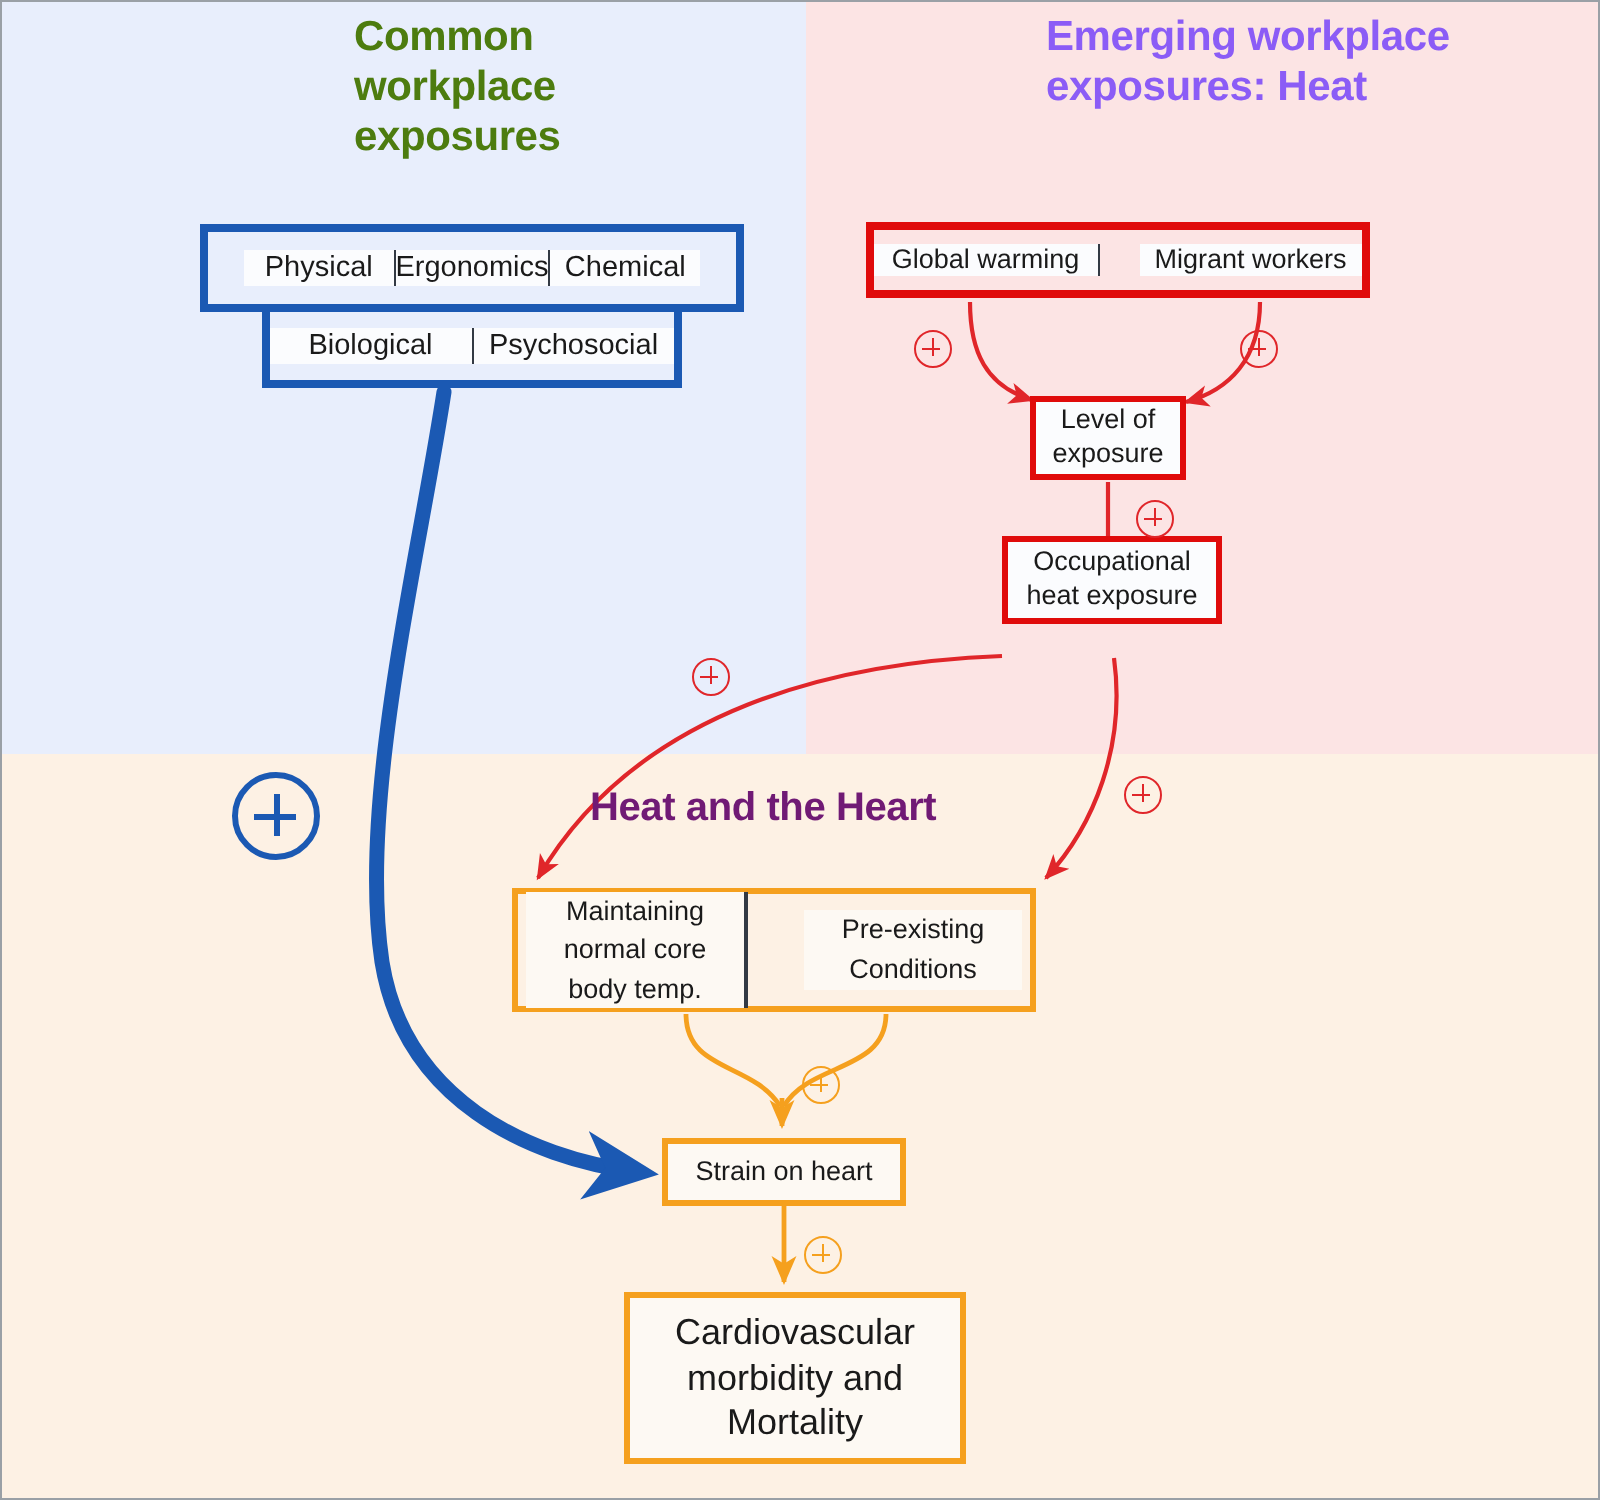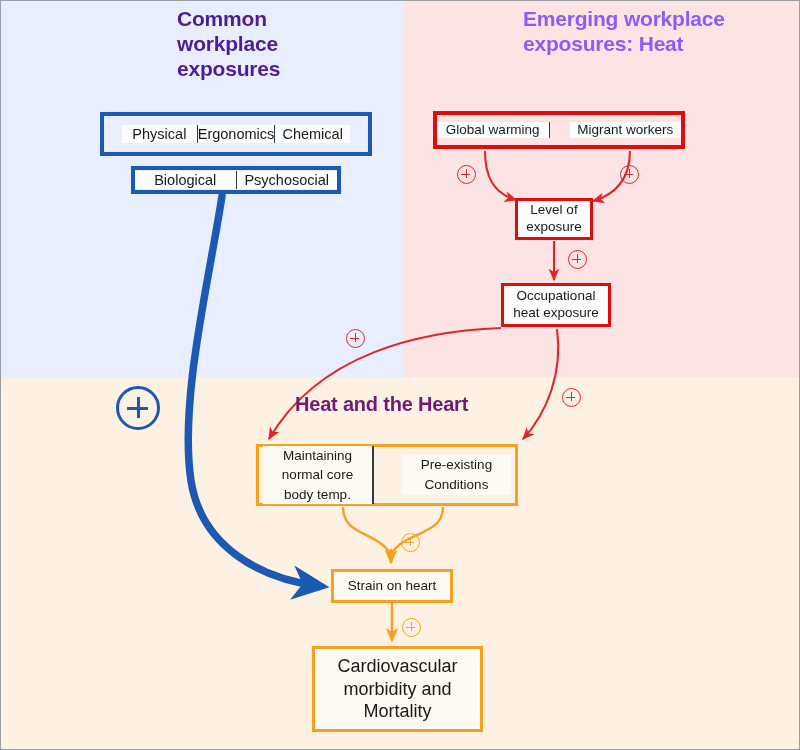--- a/index.html
+++ b/index.html
@@ -48,21 +48,21 @@
   .section-title {
     position: absolute;
     font-weight: bold;
     line-height: 1.18;
     letter-spacing: -0.2px;
   }
   #title-common {
     left: 176px; top: 6px;
     width: 190px;
     font-size: 21px;
-    color: #4c1d95;
+    color: #4d7c0f;
   }
   #title-emerging {
     left: 522px; top: 6px;
     width: 210px;
     font-size: 21px;
     color: #8b5cf6;
   }
   #title-heat-heart {
     left: 294px; top: 392px;
     width: 260px;
@@ -98,22 +98,22 @@
     align-items: center;
     justify-content: center;
     font-size: 14.5px;
     background: #fbfcfe;
     border-right: 1.5px solid #333a44;
     box-sizing: border-box;
   }
   #box-common-top .cell:last-child { border-right: none; }
 
   #box-common-bottom {
-    left: 130px; top: 165px;
-    width: 210px; height: 28px;
+    left: 130px; top: 151px;
+    width: 210px; height: 42px;
     border: 4px solid #1b59b3;
     background: transparent;
     display: flex;
     padding: 0;
   }
   #box-common-bottom .cell {
     flex: 1;
     display: flex;
     align-items: center;
     justify-content: center;
@@ -146,21 +146,21 @@
   }
   #box-sources .cell:last-child { border-right: none; text-align: right; }
 
   #box-level {
     left: 514px; top: 197px;
     width: 78px; height: 42px;
     border: 3.5px solid #e00b0b;
     font-size: 13.5px;
   }
   #box-occ {
-    left: 500px; top: 282px;
+    left: 500px; top: 267px;
     width: 110px; height: 44px;
     border: 3.5px solid #e00b0b;
     font-size: 13.5px;
   }
 
   
   #box-factors {
     left: 255px; top: 443px;
     width: 262px; height: 62px;
     border: 3px solid #f5a01e;

